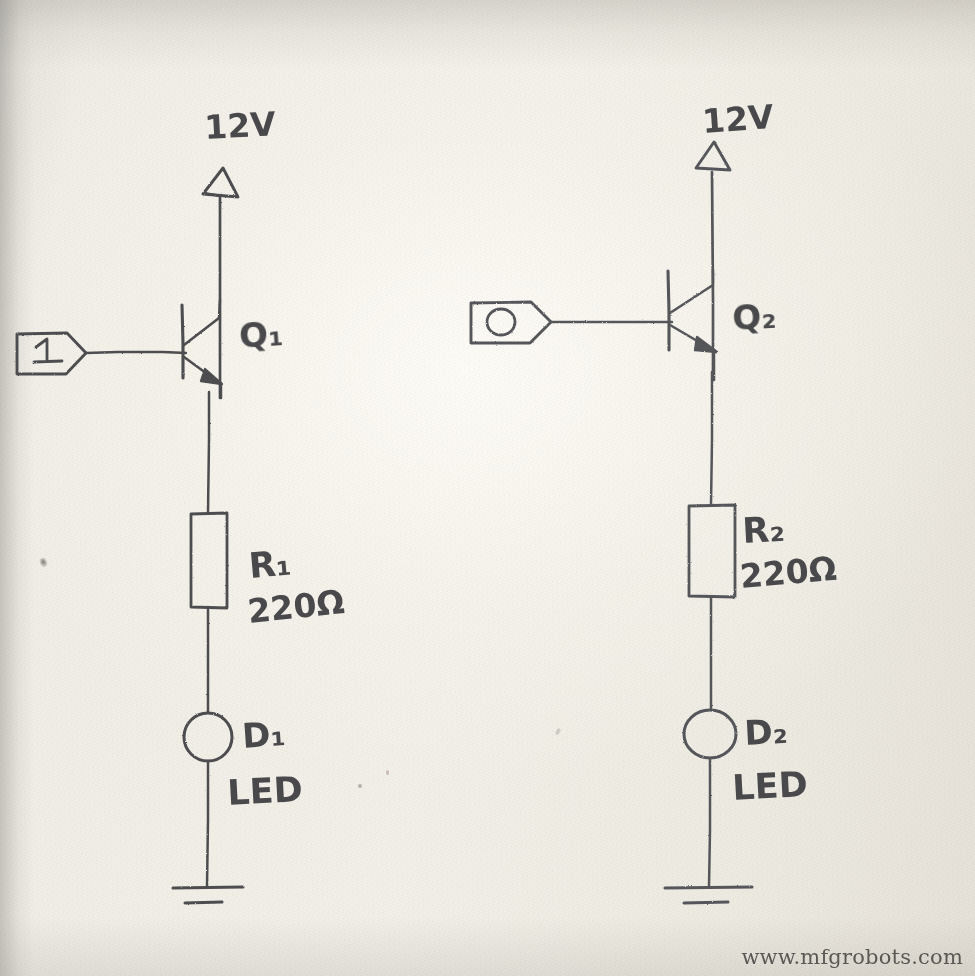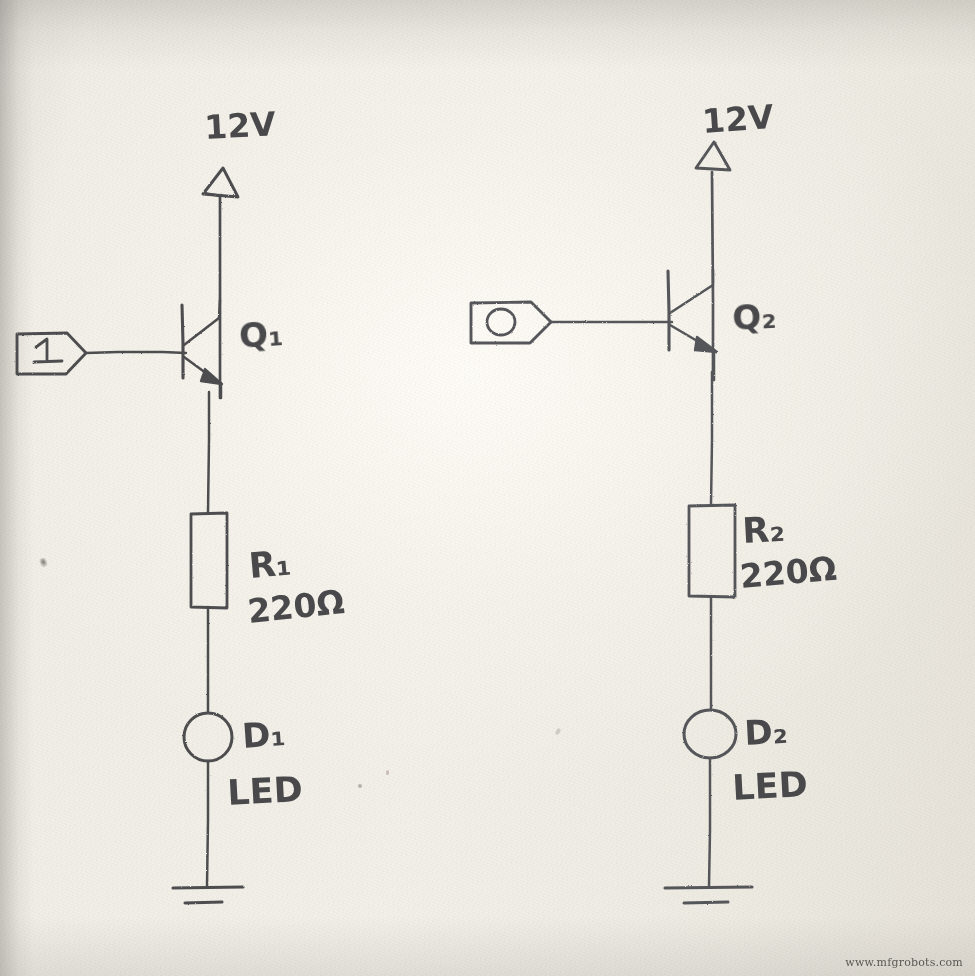--- a/index.html
+++ b/index.html
@@ -68,21 +68,21 @@
   .pencil-text {
     font-family: "DejaVu Sans", sans-serif;
     fill: #4a4a4c;
     font-weight: 700;
   }
   #watermark {
     position: absolute;
     right: 12px;
     bottom: 7px;
     font-family: "DejaVu Serif", serif;
-    font-size: 11px;
+    font-size: 21px;
     letter-spacing: 0.2px;
     color: #3d3c3a;
     opacity: 0.82;
     white-space: nowrap;
   }
   .smudge {
     position: absolute;
     width: 7px;
     height: 9px;
     background: radial-gradient(ellipse at 50% 45%, rgba(60,58,56,0.65) 0%, rgba(90,88,85,0.25) 55%, rgba(120,118,115,0) 100%);

